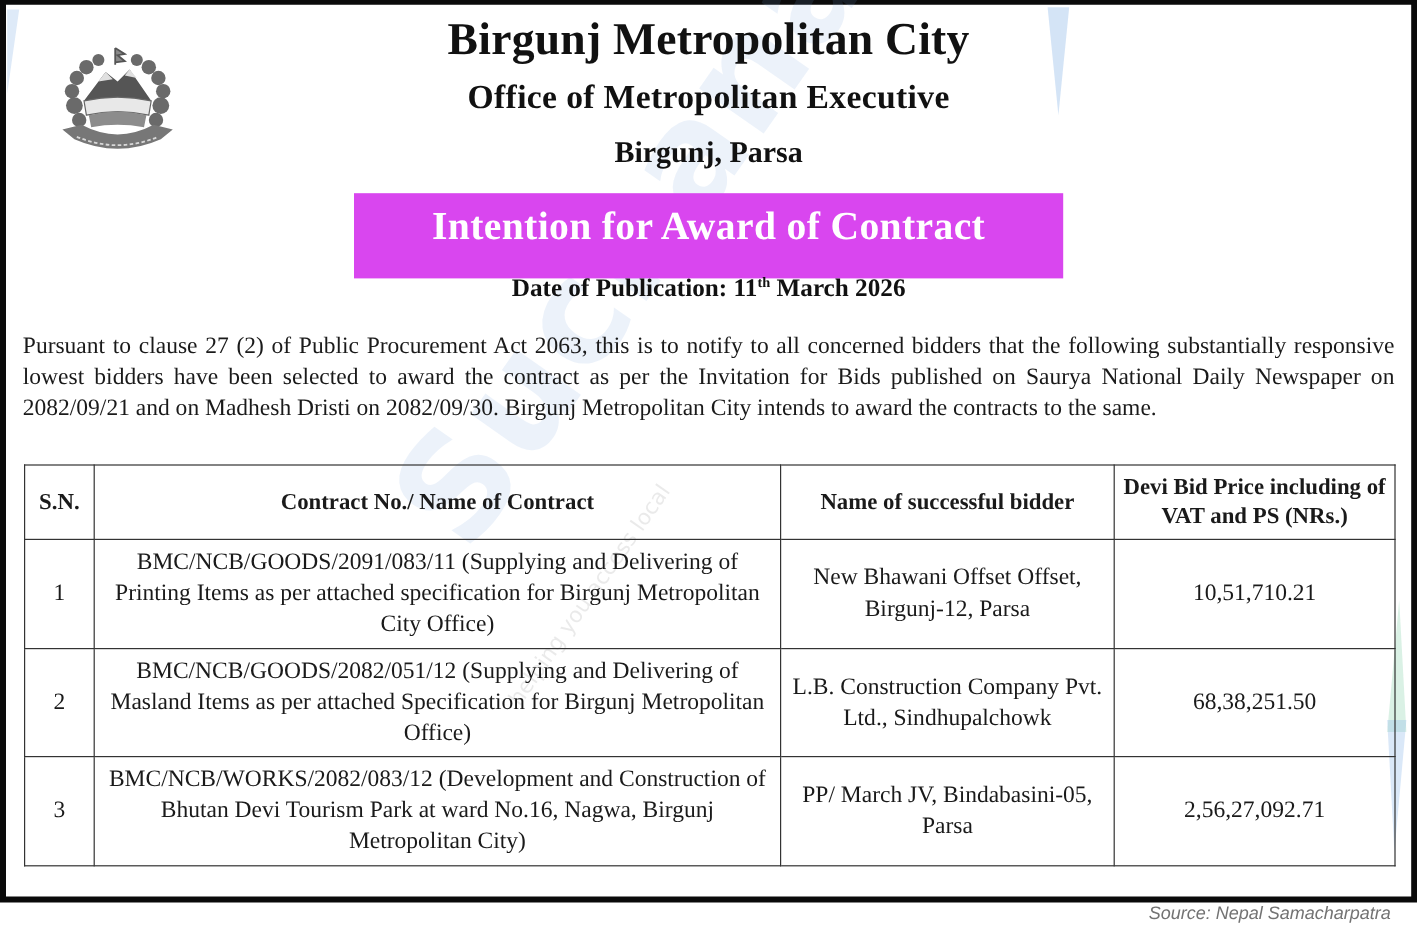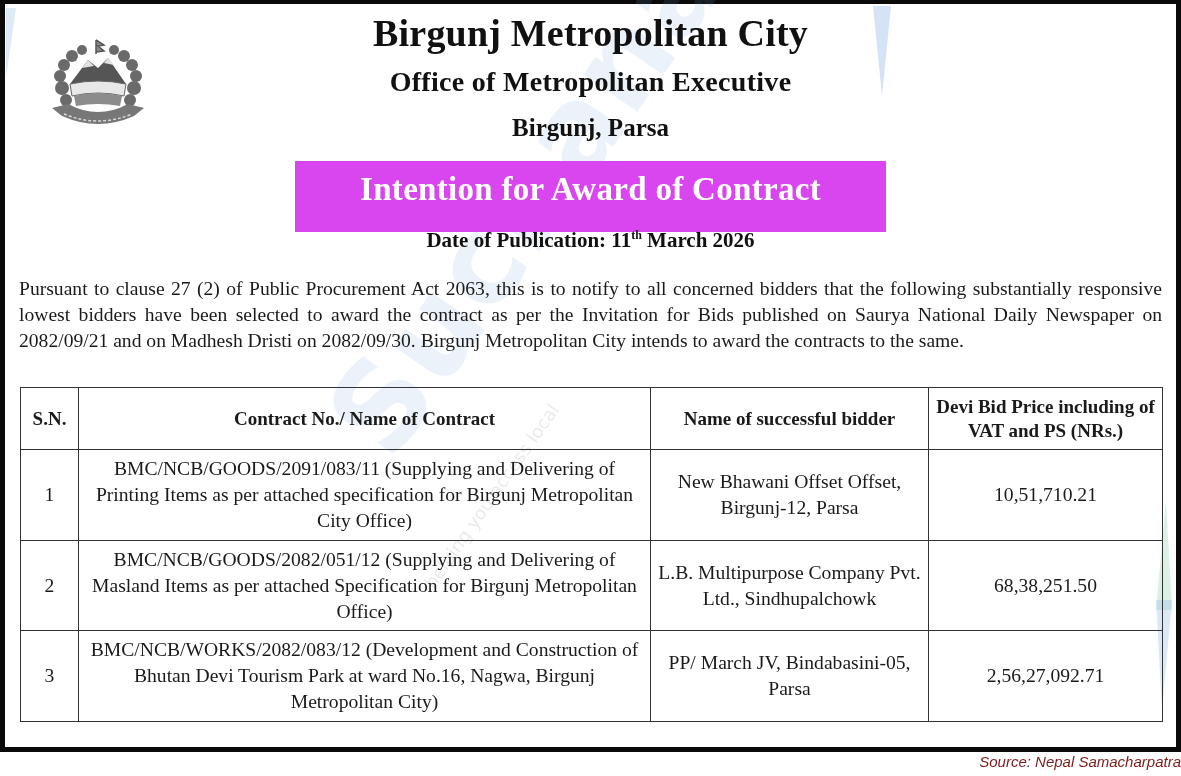--- a/index.html
+++ b/index.html
@@ -187,26 +187,26 @@
     table.awards tr.row-1 td { height: 90px; }
     table.awards tr.row-2 td { height: 89px; }
     table.awards tr.row-3 td { height: 90px; }
     col.c-sn { width: 58px; }
     col.c-contract { width: 572px; }
     col.c-bidder { width: 278px; }
     col.c-price { width: 234px; }
 
     .source {
       position: absolute;
-      right: 0;
+      right: 22px;
       top: 752px;
       font-family: "Liberation Sans", "DejaVu Sans", sans-serif;
       font-style: italic;
       font-size: 15px;
-      color: #7f1d1d;
+      color: #737373;
       line-height: 20px;
       text-align: center;
     }
   </style>
 </head>
 <body>
 
 <div class="frame"></div>
 
 <div class="wm wm-word">Suchana</div>
@@ -281,21 +281,21 @@
   <tbody>
     <tr class="row-1">
       <td>1</td>
       <td>BMC/NCB/GOODS/2091/083/11 (Supplying and Delivering of Printing Items as per attached specification for Birgunj Metropolitan City Office)</td>
       <td>New Bhawani Offset Offset, Birgunj-12, Parsa</td>
       <td>10,51,710.21</td>
     </tr>
     <tr class="row-2">
       <td>2</td>
       <td>BMC/NCB/GOODS/2082/051/12 (Supplying and Delivering of Masland Items as per attached Specification for Birgunj Metropolitan Office)</td>
-      <td>L.B. Multipurpose Company Pvt. Ltd., Sindhupalchowk</td>
+      <td>L.B. Construction Company Pvt. Ltd., Sindhupalchowk</td>
       <td>68,38,251.50</td>
     </tr>
     <tr class="row-3">
       <td>3</td>
       <td>BMC/NCB/WORKS/2082/083/12 (Development and Construction of Bhutan Devi Tourism Park at ward No.16, Nagwa, Birgunj Metropolitan City)</td>
       <td>PP/ March JV, Bindabasini-05, Parsa</td>
       <td>2,56,27,092.71</td>
     </tr>
   </tbody>
 </table>

